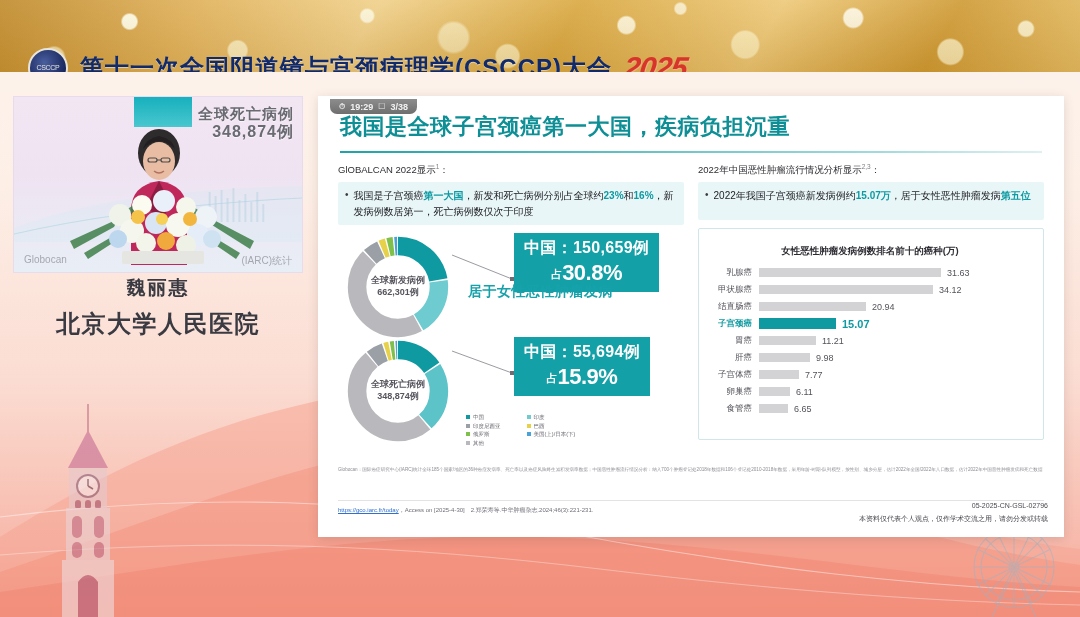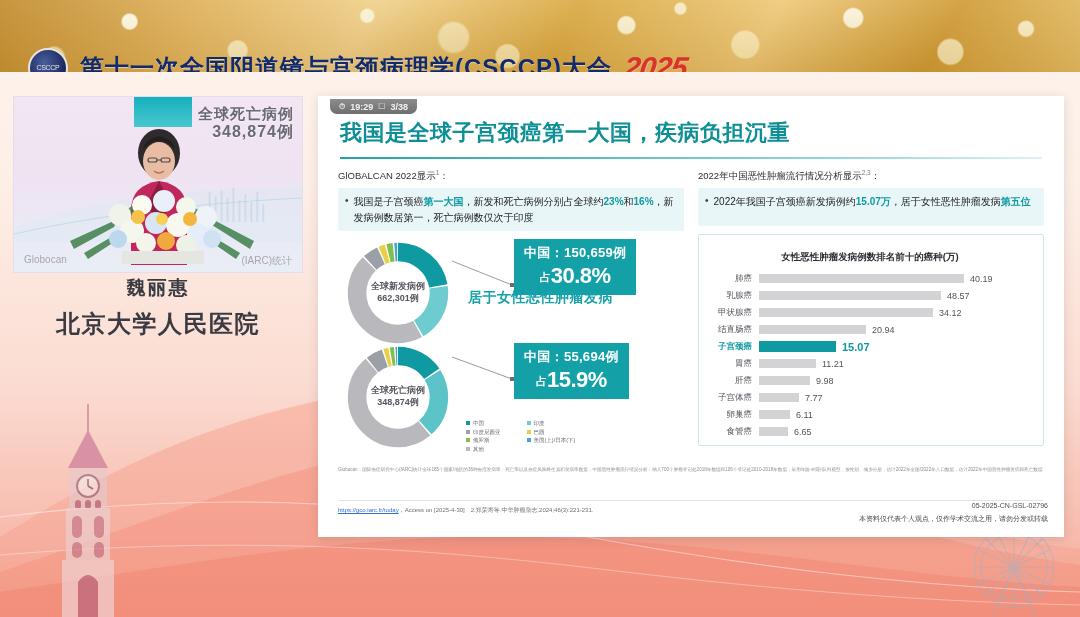--- a/index.html
+++ b/index.html
@@ -134,21 +134,21 @@
     position: absolute; left: 330px; top: 99px; z-index: 20;
     height: 15px; padding: 0 9px;
     background: linear-gradient(to bottom, #8d8d8d, #6e6e6e);
     border-radius: 0 0 7px 7px;
     display: flex; align-items: center; gap: 5px;
     color: #f2f2f2; font-size: 9px; font-weight: 600;
     white-space: nowrap;
   }
   .timer-badge .ic { font-size: 8px; opacity: .9; }
 
-  .slide-head { padding: 16px 22px 0 22px; margin-top: 6px; }
+  .slide-head { padding: 16px 22px 0 22px; }
   .slide-title {
     font-size: 22px; font-weight: 700; color: #0e8f96; letter-spacing: .5px;
   }
   .slide-rule {
     margin-top: 9px; height: 2px;
     background: linear-gradient(to right, #1fa3a8, #9dd9dc 75%, #dff0f1);
   }
 
   .cols { display: flex; padding: 10px 20px 0 20px; gap: 14px; }
   .col { width: 50%; }
@@ -174,21 +174,21 @@
     position: absolute; inset: 0; display: flex; flex-direction: column;
     align-items: center; justify-content: center;
     font-size: 9px; color: #55555d; font-weight: 600; line-height: 1.3; text-align: center;
   }
   .callout {
     position: absolute;
     background: #13a0a6; color: #fff;
     padding: 5px 10px 6px 10px; text-align: center;
     min-width: 112px;
   }
-  .callout .c1 { font-size: 13px; font-weight: 700; letter-spacing: .3px; }
+  .callout .c1 { font-size: 16px; font-weight: 700; letter-spacing: .3px; }
   .callout .c2 { font-size: 11px; font-weight: 700; margin-top: 1px; }
   .callout .c2 b { font-size: 22px; letter-spacing: -.5px; vertical-align: -2px; }
   .leader { position: absolute; }
   .leader svg { overflow: visible; }
   .tagline {
     position: absolute; font-size: 14px; font-weight: 700; color: #17a2ab; letter-spacing: .5px;
   }
   .legend {
     position: absolute; display: flex; gap: 26px; font-size: 5.5px; color: #6a6a72;
   }
@@ -505,31 +505,24 @@
         <div class="bullet">
           <span class="dot">•</span>
           <span id="right-bullet-text"><span>2022年我国子宫颈癌新发病例约</span><span class="hl">15.07万</span><span>，居于女性恶性肿瘤发病</span><span class="hl">第五位</span></span>
         </div>
       </div>
 
       <div class="bar-panel">
         <div class="bar-title">女性恶性肿瘤发病例数排名前十的癌种(万)</div>
         <div id="bar-rows">
             <div class="bar-row">
-              <div class="bar-cat">肺癌</div>
-              <div class="bar-track">
-                <div class="bar-fill" style="width: 205px;"></div>
-                <div class="bar-val">40.19</div>
-              </div>
-            </div>
-            <div class="bar-row">
               <div class="bar-cat">乳腺癌</div>
               <div class="bar-track">
                 <div class="bar-fill" style="width: 182px;"></div>
-                <div class="bar-val">48.57</div>
+                <div class="bar-val">31.63</div>
               </div>
             </div>
             <div class="bar-row">
               <div class="bar-cat">甲状腺癌</div>
               <div class="bar-track">
                 <div class="bar-fill" style="width: 174px;"></div>
                 <div class="bar-val">34.12</div>
               </div>
             </div>
             <div class="bar-row">

